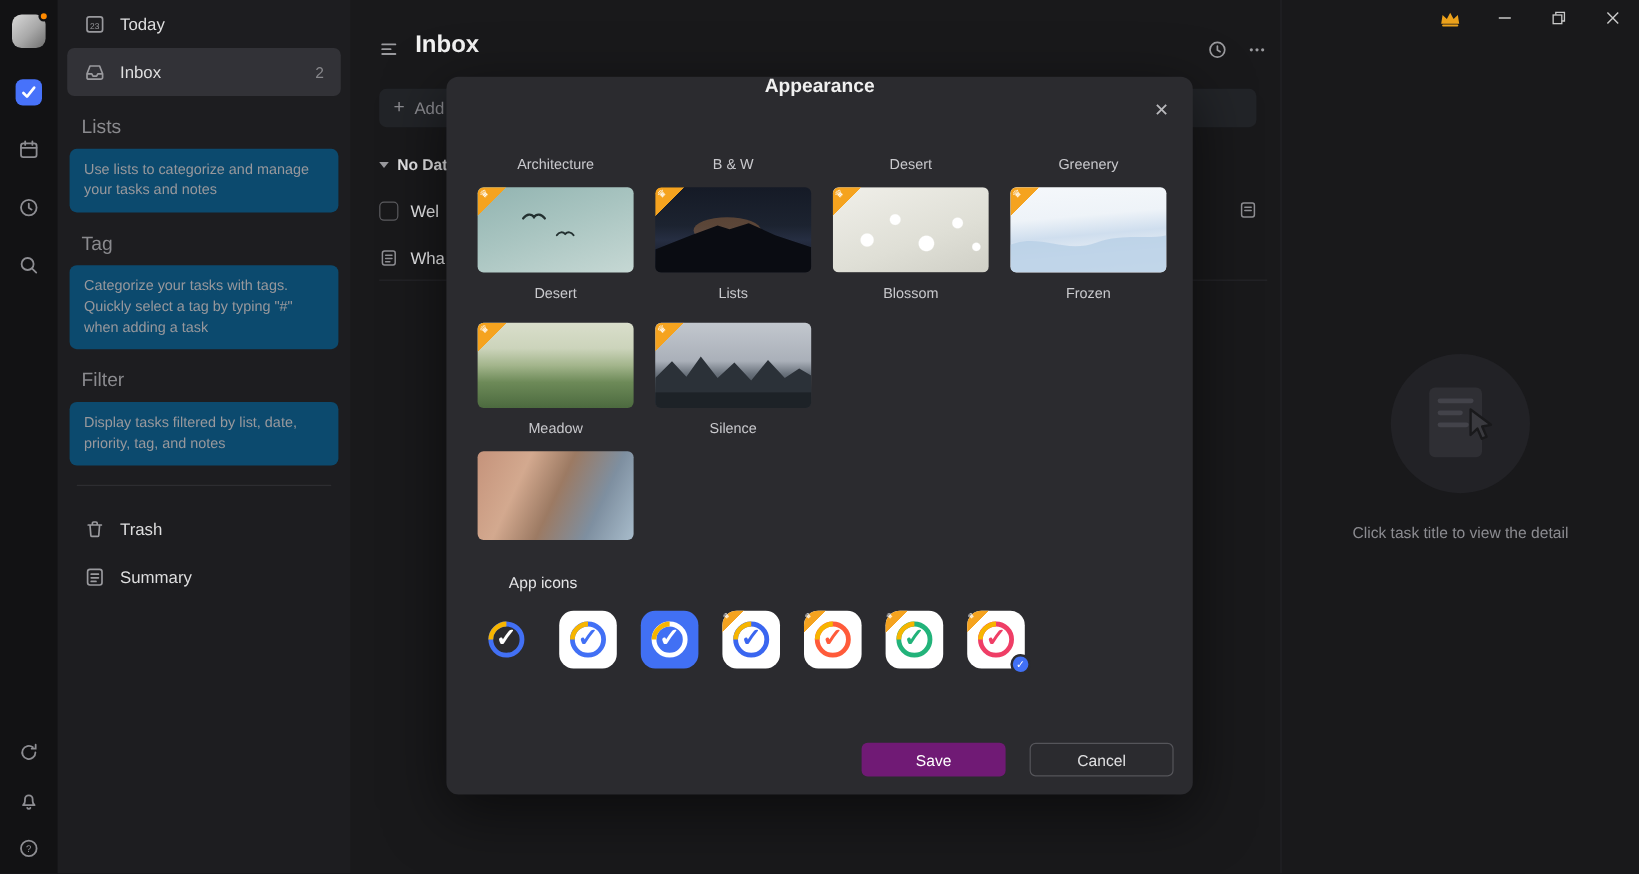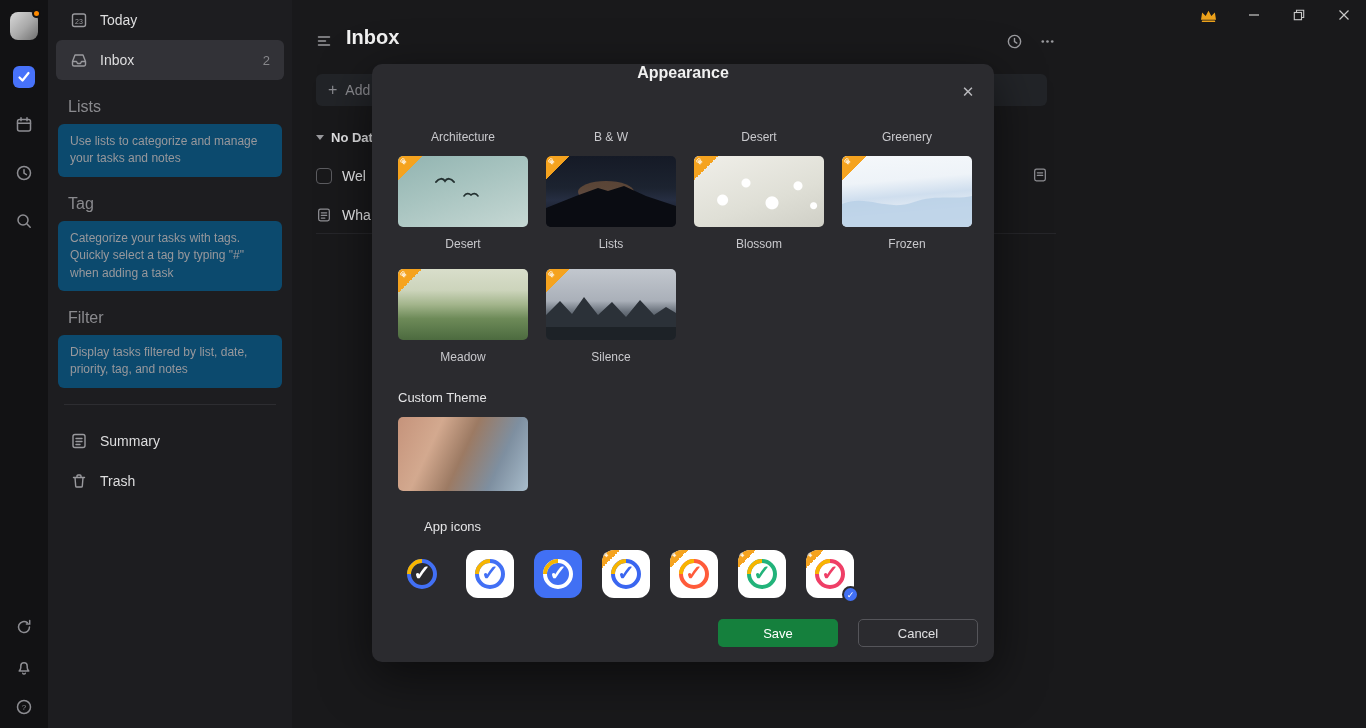--- a/index.html
+++ b/index.html
@@ -103,21 +103,21 @@
   .ai1 { color:#4270f5; } .ai1 .chk { color:#ffffff; }
   .ai2 { color:#4270f5; } .ai2 .chk { color:#4270f5; }
   .ai3 { color:#ffffff; } .ai3 .chk { color:#ffffff; }
   .ai4 { color:#3a66f0; } .ai4 .chk { color:#3a66f0; }
   .ai5 { color:#ff5b3a; } .ai5 .chk { color:#ff5b3a; }
   .ai6 { color:#22b37a; } .ai6 .chk { color:#22b37a; }
   .ai7 { color:#ef3e66; } .ai7 .chk { color:#ef3e66; }
   .sel-badge { position:absolute; right:-5px; bottom:-5px; width:17px; height:17px; border-radius:50%; background:#4170f4; border:2px solid #2b2b2f; color:#fff; font-size:9px; display:flex; align-items:center; justify-content:center; }
   .modal-actions { position:absolute; left:0; right:0; bottom:15px; display:flex; justify-content:flex-end; gap:20px; padding-right:16px; }
   .btn { width:120px; height:28px; border-radius:5px; font-size:13px; display:flex; align-items:center; justify-content:center; cursor:pointer; font-family:"Liberation Sans", sans-serif; }
-  .btn-save { background:#15803d; color:#fff; border:none; }
+  .btn-save { background:#701a75; color:#fff; border:none; }
   .btn-cancel { background:rgba(0,0,0,0); color:#e0e0e2; border:1px solid #55555a; }
 </style>
 </head>
 <body>
 
 <div class="app">
 
   <div class="rail">
     <div class="avatar">
       <span class="dot"></span>
@@ -196,34 +196,34 @@
     <div class="section-label">Tag</div>
     <div class="hint-card">Categorize your tasks with tags. Quickly select a tag by typing "#" when adding a task</div>
 
     <div class="section-label">Filter</div>
     <div class="hint-card">Display tasks filtered by list, date, priority, tag, and notes</div>
 
     <div class="side-divider"></div>
 
     <div class="side-item">
       <span class="side-ic">
+        <svg width="18" height="18" viewBox="0 0 18 18" stroke="currentColor" fill="none" stroke-width="1.4" stroke-linecap="round" stroke-linejoin="round">
+            <path d="M3.5 5.5h11M7 5.5V4a1 1 0 0 1 1-1h2a1 1 0 0 1 1 1v1.5M5 5.5l.7 8.6a1 1 0 0 0 1 .9h4.6a1 1 0 0 0 1-.9l.7-8.6"></path>
+          </svg>
+      </span>
+      <span class="lbl">Trash</span>
+    </div>
+    <div class="side-item">
+      <span class="side-ic">
         <svg width="18" height="18" viewBox="0 0 18 18" stroke="currentColor" fill="none" stroke-width="1.4" stroke-linecap="round">
             <rect x="3" y="2.5" width="12" height="13" rx="2"></rect>
             <path d="M6 6.5h6M6 9.5h6M6 12.5h4"></path>
           </svg>
       </span>
       <span class="lbl">Summary</span>
-    </div>
-    <div class="side-item">
-      <span class="side-ic">
-        <svg width="18" height="18" viewBox="0 0 18 18" stroke="currentColor" fill="none" stroke-width="1.4" stroke-linecap="round" stroke-linejoin="round">
-            <path d="M3.5 5.5h11M7 5.5V4a1 1 0 0 1 1-1h2a1 1 0 0 1 1 1v1.5M5 5.5l.7 8.6a1 1 0 0 0 1 .9h4.6a1 1 0 0 0 1-.9l.7-8.6"></path>
-          </svg>
-      </span>
-      <span class="lbl">Trash</span>
     </div>
   </div>
 
   <div class="main">
     <div class="list-pane">
       <span class="collapse-btn">
         <svg width="16" height="16" viewBox="0 0 16 16" stroke="currentColor" fill="none" stroke-width="1.5" stroke-linecap="round">
             <path d="M2.5 4h11M2.5 8h7M2.5 12h11"></path>
           </svg>
       </span>
@@ -269,20 +269,35 @@
           <svg width="16" height="16" viewBox="0 0 18 18" stroke="currentColor" fill="none" stroke-width="1.4" stroke-linecap="round">
               <rect x="3" y="2.5" width="12" height="13" rx="2"></rect>
               <path d="M6 6.5h6M6 9.5h6M6 12.5h4"></path>
             </svg>
         </span>
         <span>Wha</span>
       </div>
       <div class="list-divider"></div>
     </div>
 
+    <div class="detail-pane">
+      <div class="illus">
+        <div class="illus-doc">
+            <i></i>
+            <i></i>
+            <i></i>
+          </div>
+        <span class="illus-cursor">
+          <svg width="34" height="34" viewBox="0 0 24 24">
+              <path d="M6 3l12 9-5.2 1 2.6 6-2.8 1.2-2.6-6L6 18z" fill="#3a3a3f" stroke="#19191b" stroke-width="1.4" stroke-linejoin="round"></path>
+            </svg>
+        </span>
+      </div>
+      <div class="detail-hint">Click task title to view the detail</div>
+    </div>
   </div>
 
   <div class="win-controls">
     <span class="win-btn">
       <svg width="19" height="15" viewBox="0 0 20 16">
           <path d="M2 12.5L3.2 4.8 7 8.4 10 2.8 13 8.4 16.8 4.8 18 12.5z" fill="#eba11b"></path>
           <rect x="2.8" y="13.2" width="14.4" height="1.8" rx=".9" fill="#eba11b"></rect>
         </svg>
     </span>
     <span class="win-btn">
@@ -377,21 +392,20 @@
                 <rect y="58" width="130" height="13" fill="#1d2227"></rect>
               </svg>
             <span class="pro">
                 <span class="pc">♛</span>
               </span>
           </div>
           <div class="theme-name">Silence</div>
         </div>
       </div>
 
-      <div class="custom-title">Custom Theme</div>
       <div class="custom-thumb th-custom"></div>
 
       <div class="appicons-title">App icons</div>
       <div class="app-icon-row">
         <div class="tile ai1">
           <span class="logo">
               <span class="ring"></span>
               <span class="arc"></span>
               <span class="chk">✓</span>
             </span>

